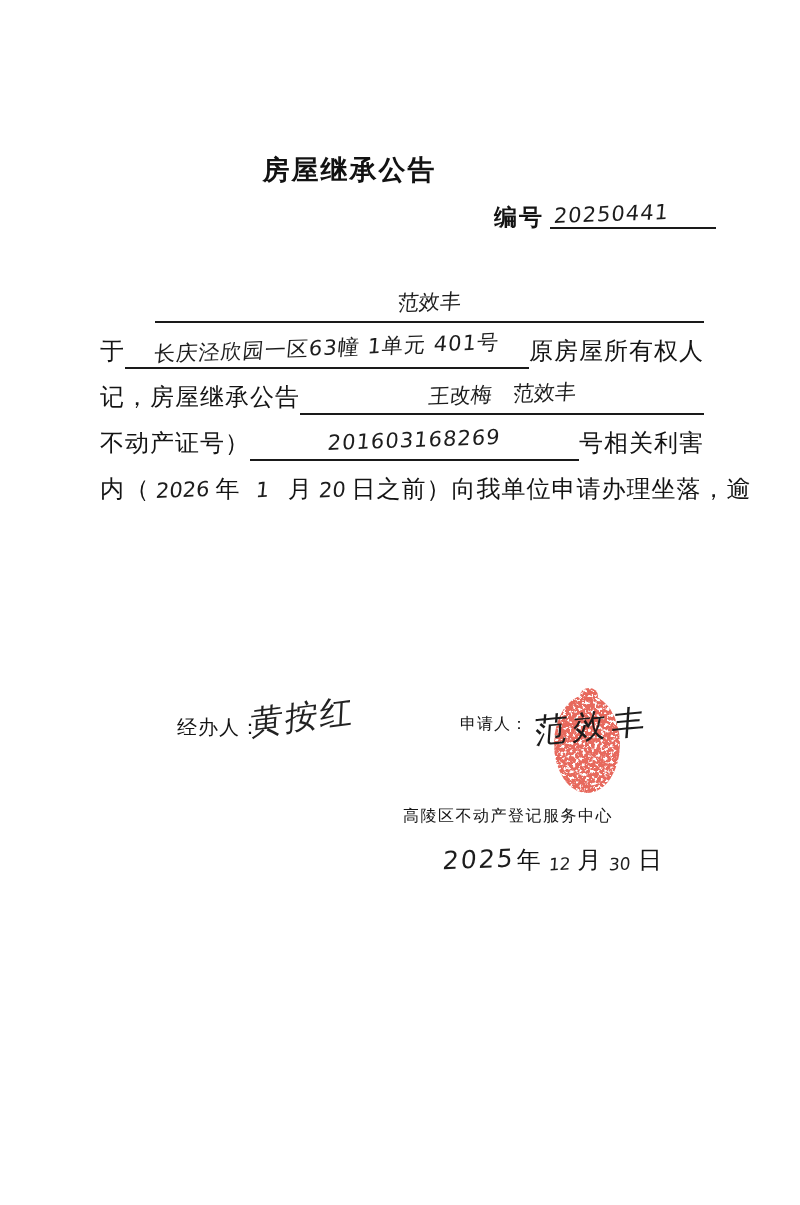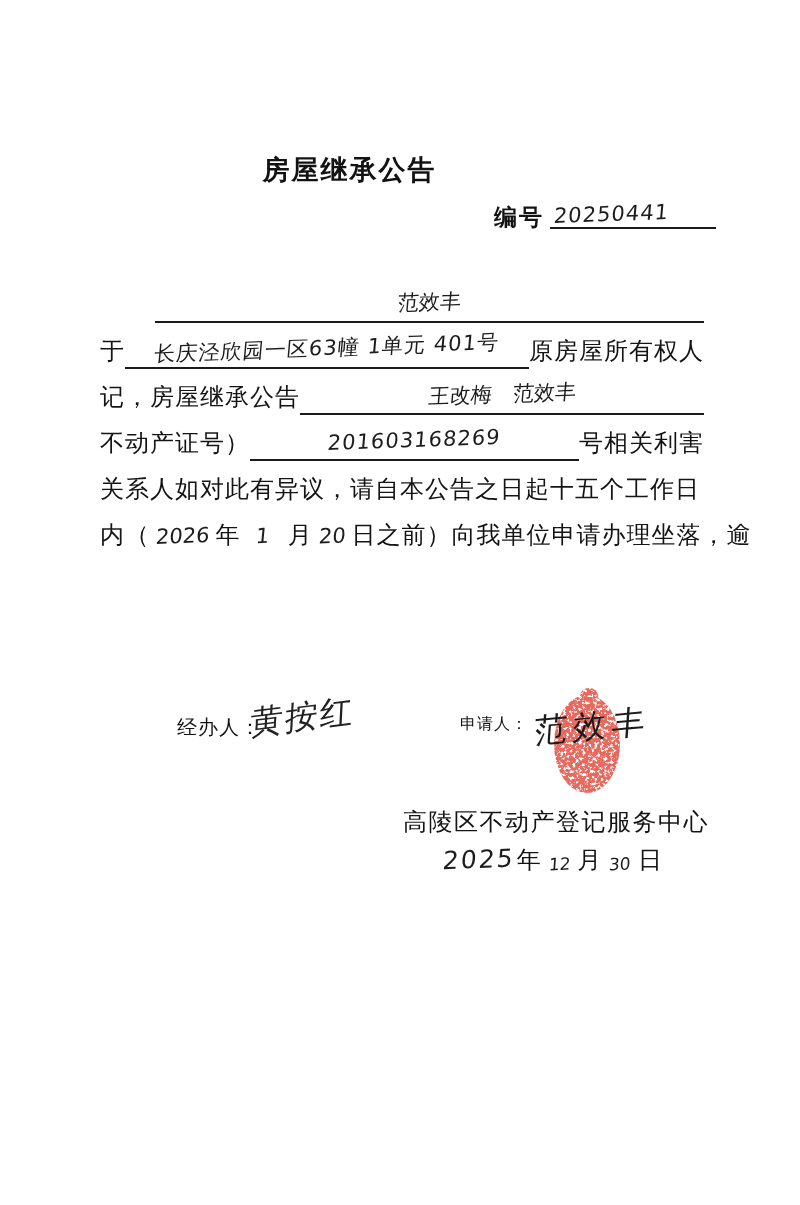--- a/index.html
+++ b/index.html
@@ -46,21 +46,21 @@
     position:absolute;left:250px;top:695px;font-size:33px;white-space:nowrap;
     transform:rotate(-7deg) skewX(-10deg);letter-spacing:2px;color:#222;
   }
   .applicant-row{position:absolute;left:460px;top:714px;font-size:16px;letter-spacing:1px;}
   .fingerprint{position:absolute;left:548px;top:686px;width:80px;height:110px;}
   .applicant-sig{
     position:absolute;left:534px;top:704px;font-size:33px;white-space:nowrap;
     transform:rotate(-5deg) skewX(-9deg);letter-spacing:6px;color:#1b1b1b;z-index:2;
   }
   
-  .org-line{position:absolute;left:403px;top:806px;font-size:24px;letter-spacing:1.5px;font-weight:500;}
+  .org-line{position:absolute;left:403px;top:806px;font-size:16px;letter-spacing:1.5px;font-weight:500;}
   .date-row{position:absolute;left:443px;top:844px;font-size:24px;display:flex;align-items:baseline;}
   .hw-year{font-size:25px;letter-spacing:2px;}
   .date-row .pt{margin:0 2px;}
   .year-gap{margin-left:16px;}
 </style>
 </head>
 <body>
 
 <div class="page">
 
@@ -88,23 +88,20 @@
       <span class="pt">记，房屋继承公告</span>
       <span class="blank"><span class="hw">王改梅　范效丰</span></span>
     </div>
 
     <div class="line">
       <span class="pt">不动产证号）</span>
       <span class="blank"><span class="hw hw-num">201603168269</span></span>
       <span class="pt">号相关利害</span>
     </div>
 
-    <div class="line">
-      <span class="pt">关系人如对此有异议，请自本公告之日起十五个工作日</span>
-    </div>
 
     <div class="line">
       <span class="pt">内（</span>
       <span class="hw hw-inline">2026</span>
       <span class="pt">年</span>
       <span class="hw hw-inline year-gap">1</span>
       <span class="pt gap-l">月</span>
       <span class="hw hw-inline">20</span>
       <span class="pt">日之前）向我单位申请办理坐落，逾</span>
     </div>

